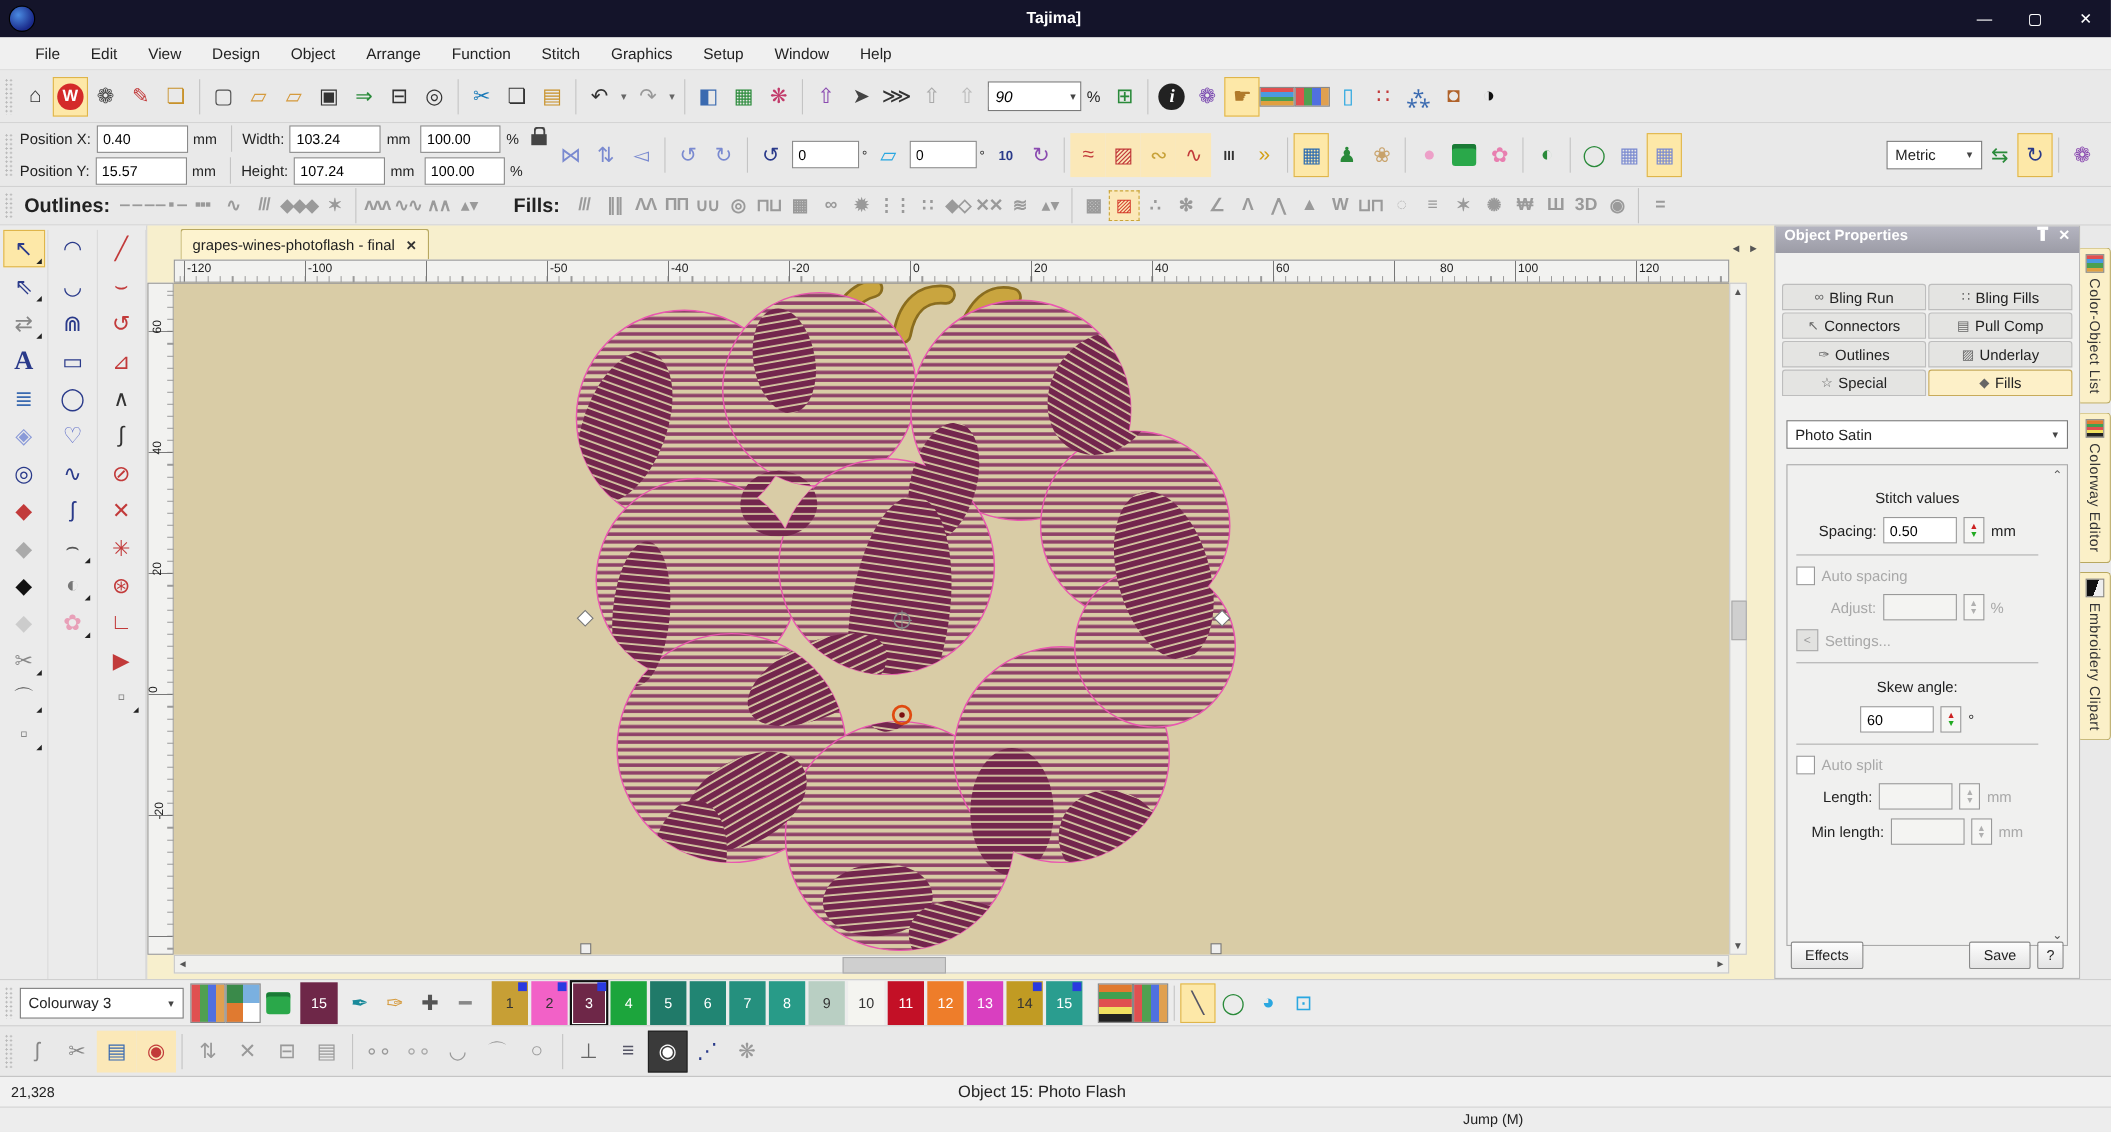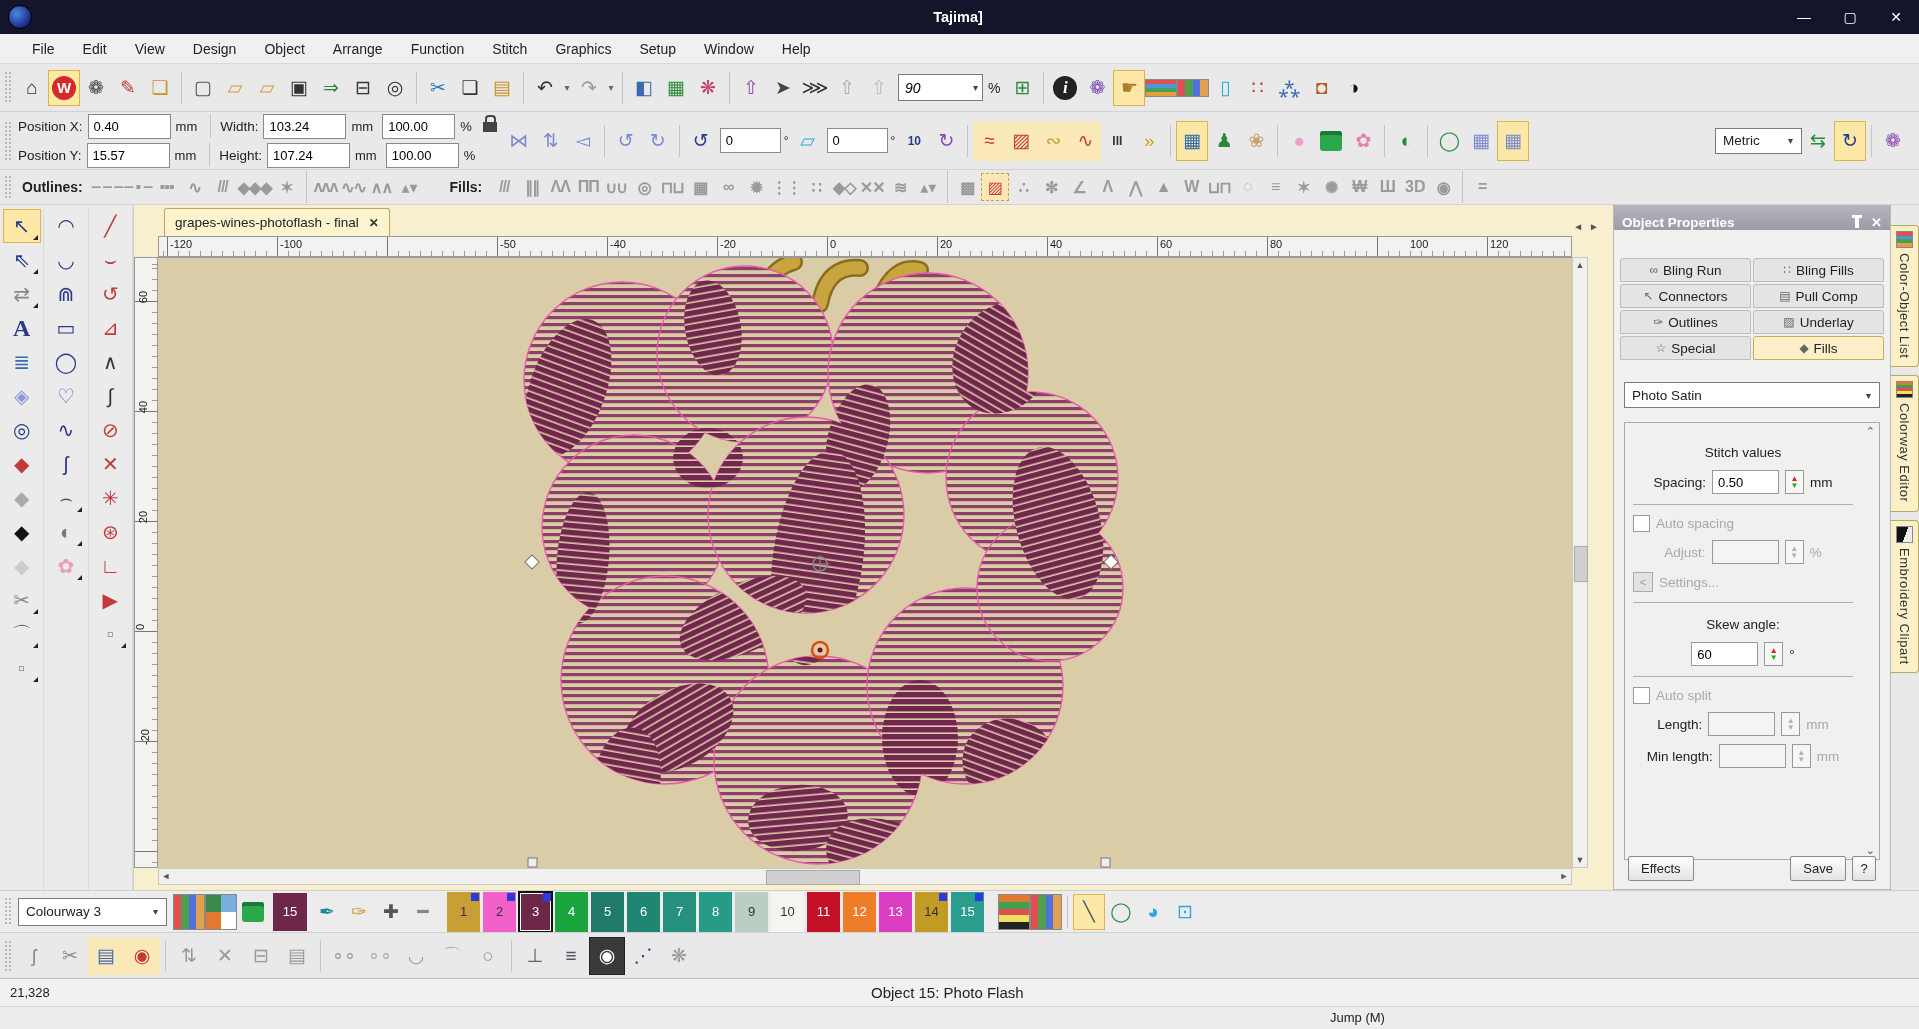--- a/index.html
+++ b/index.html
@@ -61,21 +61,21 @@
   .degroup{display:flex;align-items:center;margin:0 3px;}
   .degroup input{width:52px;height:21px;border:1px solid #8a8a8a;font-size:13px;padding-left:5px;font-family:inherit;}
   .deg{font-size:12px;margin-left:3px;}
   .selectbox{display:flex;align-items:center;justify-content:space-between;background:#fff;
     border:1px solid #7a7a7a;height:24px;padding:0 4px 0 7px;font-size:13.5px;}
   .metric{width:74px;margin-left:auto;}
   .tshirt{font-size:0;}
   .tshirt:before{content:"";width:22px;height:20px;background:#2aa84a;border-radius:3px;
     box-shadow:inset 0 4px 0 #1a7a36;display:block;}
   
-  .rowlabel{font-weight:bold;font-size:14px;margin:0 8px 0 6px;white-space:nowrap;}
+  .rowlabel{font-weight:bold;font-size:18px;margin:0 8px 0 6px;white-space:nowrap;}
   .rowlabel.fills{margin-left:26px;}
   .lineicon{min-width:34px;font-size:15px;color:#9a9a9a;letter-spacing:-1px;font-weight:bold;}
   .tbrow3 .icon{height:28px;min-width:28px;font-size:16px;color:#9a9a9a;}
   .tbrow3 .icon.sel{color:#d43a2a;background:#fbe8b8;border:1px dashed #caa53a;}
   
   .toolbox{position:absolute;left:0;top:205px;width:134px;height:685px;background:#ebebeb;
     border-right:1px solid #cfcfcf;display:flex;box-sizing:border-box;padding-top:4px;}
   .tcol{width:44px;display:flex;flex-direction:column;align-items:center;border-right:1px solid #dadada;}
   .tool{position:relative;width:38px;height:34px;display:flex;align-items:center;justify-content:center;
     font-size:20px;color:#444;border:1px solid transparent;box-sizing:border-box;}
@@ -109,21 +109,21 @@
   .vscroll .thumb{position:absolute;left:1px;top:288px;width:12px;height:34px;background:#cfcfcf;border:1px solid #aaa;}
   .vscroll .sarr{position:absolute;left:0;width:14px;height:14px;font-size:9px;color:#555;text-align:center;line-height:14px;}
   .hscroll{position:absolute;left:24px;top:663px;width:1414px;height:17px;background:#f0f0ee;
     border:1px solid #c8c8c8;box-sizing:border-box;}
   .hscroll .thumb{position:absolute;top:1px;left:607px;width:92px;height:13px;background:#cfcfcf;border:1px solid #aaa;}
   .hscroll .sarr{position:absolute;top:0;width:14px;height:15px;font-size:9px;color:#555;text-align:center;line-height:15px;}
   
   .oppanel{position:absolute;left:1613px;top:205px;width:278px;height:685px;background:#f0f0ef;
     border:1px solid #b8b8b8;box-sizing:border-box;}
   .ophead{height:24px;background:linear-gradient(#b4b4c0,#9c9ca6);color:#fff;font-weight:bold;
-    font-size:13.5px;display:flex;align-items:flex-end;padding:0 8px;}
+    font-size:13.5px;display:flex;align-items:flex-start;padding:0 8px;}
   .ophead .hicons{margin-left:auto;display:flex;gap:10px;align-items:center;color:#fff;}
   .pin{width:4px;height:10px;background:#fff;position:relative;margin-right:2px;}
   .pin:before{content:"";position:absolute;top:-3px;left:-3px;width:10px;height:3px;background:#fff;}
   .opclose{font-size:13px;}
   .optabs{display:grid;grid-template-columns:1fr 1fr;gap:2px 2px;margin:28px 6px 0 6px;}
   .optab{height:22px;background:#e4e4e2;border:1px solid #bdbdbd;border-radius:3px 3px 0 0;
     display:flex;align-items:center;justify-content:center;gap:5px;font-size:13.5px;}
   .optab.active{background:#fdf0c8;border-color:#c8ab5a;font-weight:normal;}
   .oticon{font-size:12px;color:#666;}
   .opselect{margin:22px 10px 0 10px;}
@@ -489,22 +489,22 @@
       <span class="hlab" style="left: 11px;">-120</span>
       <span class="hlab" style="left: 121px;">-100</span>
       <span class="hlab" style="left: 231px; margin-top: 48px;">-80</span>
       <span class="hlab" style="left: 341px;">-50</span>
       <span class="hlab" style="left: 451px;">-40</span>
       <span class="hlab" style="left: 561px;">-20</span>
       <span class="hlab" style="left: 671px;">0</span>
       <span class="hlab" style="left: 781px;">20</span>
       <span class="hlab" style="left: 891px;">40</span>
       <span class="hlab" style="left: 1001px;">60</span>
-      <span class="hlab" style="left: 1111px;">80</span>
-      <span class="hlab" style="left: 1251px;">100</span>
+      <span class="hlab" style="left: 1150px;">80</span>
+      <span class="hlab" style="left: 1221px;">100</span>
       <span class="hlab" style="left: 1331px;">120</span>
     </div>
   <div class="vruler">
       <span class="vlab" style="top: 33px;">60</span>
       <span class="vlab" style="top: 143px;">40</span>
       <span class="vlab" style="top: 253px;">20</span>
       <span class="vlab" style="top: 363px;">0</span>
       <span class="vlab" style="top: 473px;">-20</span>
     </div>
 

